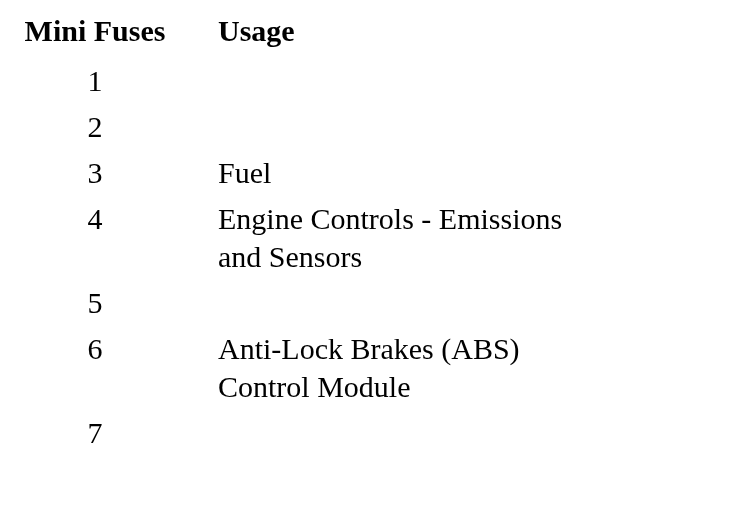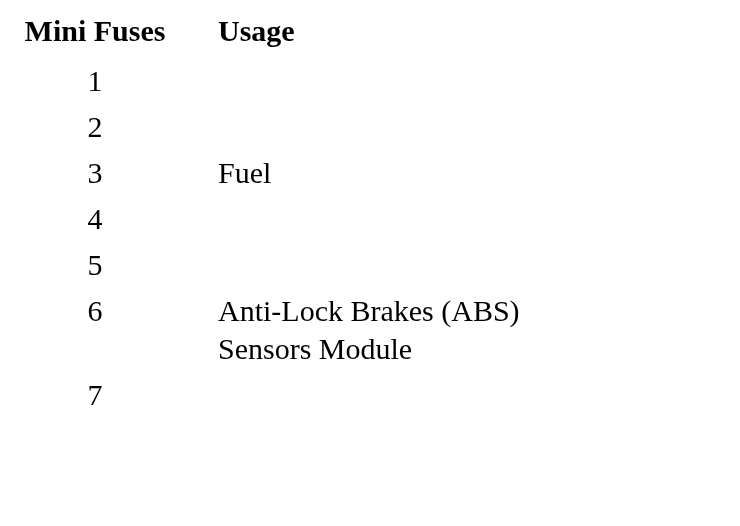--- a/index.html
+++ b/index.html
@@ -58,29 +58,31 @@
     <div class="col-fuse">2</div>
   </div>
 
   <div class="row">
     <div class="col-fuse">3</div>
     <div class="col-usage">Fuel</div>
   </div>
 
   <div class="row">
     <div class="col-fuse">4</div>
+    <div class="col-usage">Engine Controls - Emissions
+and Sensors</div>
   </div>
 
   <div class="row">
     <div class="col-fuse">5</div>
   </div>
 
   <div class="row">
     <div class="col-fuse">6</div>
     <div class="col-usage">Anti-Lock Brakes (ABS)
-Sensors Module</div>
+Control Module</div>
   </div>
 
   <div class="row">
     <div class="col-fuse">7</div>
   </div>
 </div>
 </div>
 
 </body></html>

